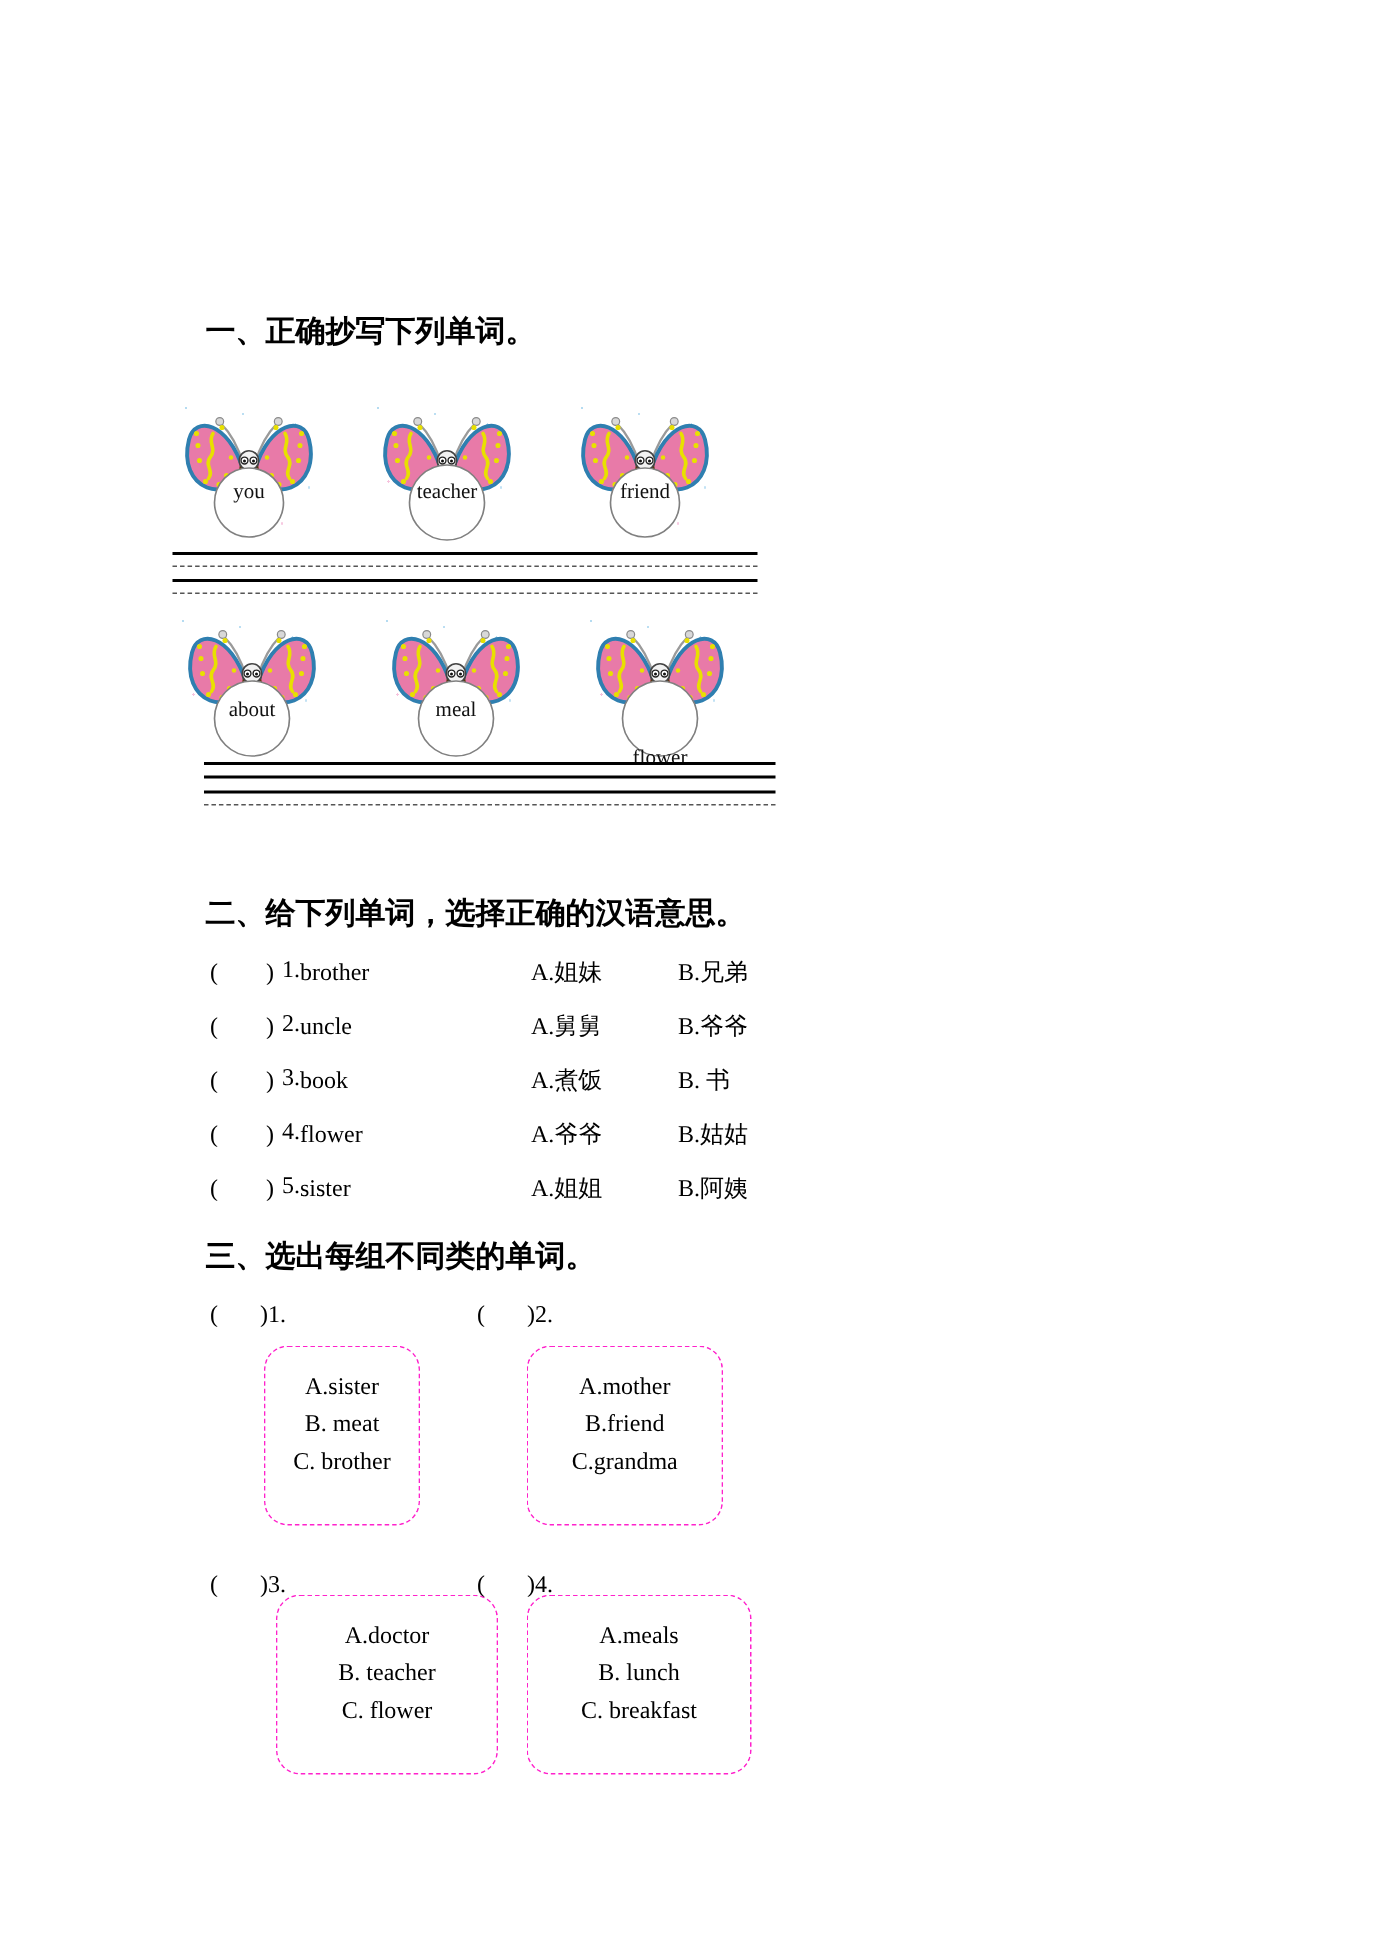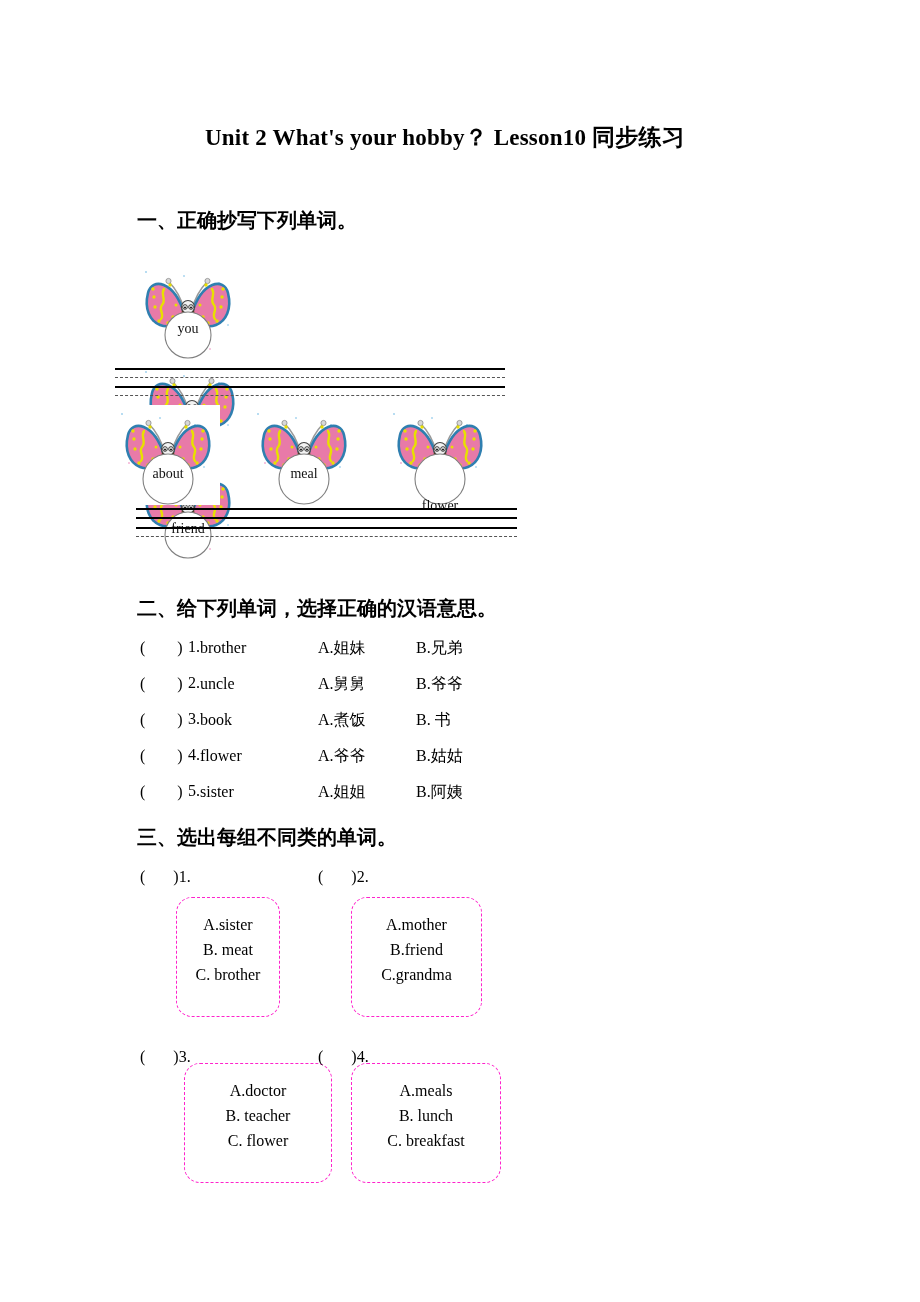--- a/index.html
+++ b/index.html
@@ -44,21 +44,21 @@
   }
   #heading-1 { left: 137px; top: 207px; }
   #heading-2 { left: 137px; top: 595px; }
   #heading-3 { left: 137px; top: 824px; }
 
   
   .butterfly-row {
     position: absolute;
     display: flex;
   }
-  #butterfly-row-1 { left: 140px; top: 263px; flex-direction: column; }
+  #butterfly-row-1 { left: 118px; top: 263px; }
   #butterfly-row-2 { left: 116px; top: 405px; }
 
   .butterfly-card {
     position: relative;
     width: 96px;
     height: 100px;
     margin-right: 32px;
     
     background-color: #ffffff;
     background-image:
@@ -117,21 +117,21 @@
   }
   .match-row {
     display: flex;
     align-items: baseline;
     height: 36px;
     font-size: 16px;
     font-family: "Liberation Serif", "DejaVu Serif", serif;
   }
   .mr-paren  { width: 60px; white-space: pre; }
   .mr-word   { width: 118px; }
-  .mr-opt-a  { width: 98px; }
+  .mr-opt-a  { width: 98px; margin-left: 36px; }
   .mr-opt-b  { width: 90px; }
 
   
   .oddgroup {
     position: absolute;
   }
   .odd-label {
     position: absolute;
     font-size: 16px;
     white-space: pre;
@@ -156,21 +156,20 @@
     line-height: 25px;
     font-family: "Liberation Serif", "DejaVu Serif", serif;
     white-space: pre;
   }
 </style>
 </head>
 <body>
 
 <div class="page">
 
-  <div class="doc-title">Unit 2 What's your hobby？ Lesson10  同步练习</div>
 
   <div class="section-heading" id="heading-1">一、正确抄写下列单词。</div>
 
   <div class="butterfly-row" id="butterfly-row-1">
 
     <div class="butterfly-card">
       <span>
         <svg class="butterfly-svg" width="96" height="100" viewBox="0 0 96 100">
           <g>
 

